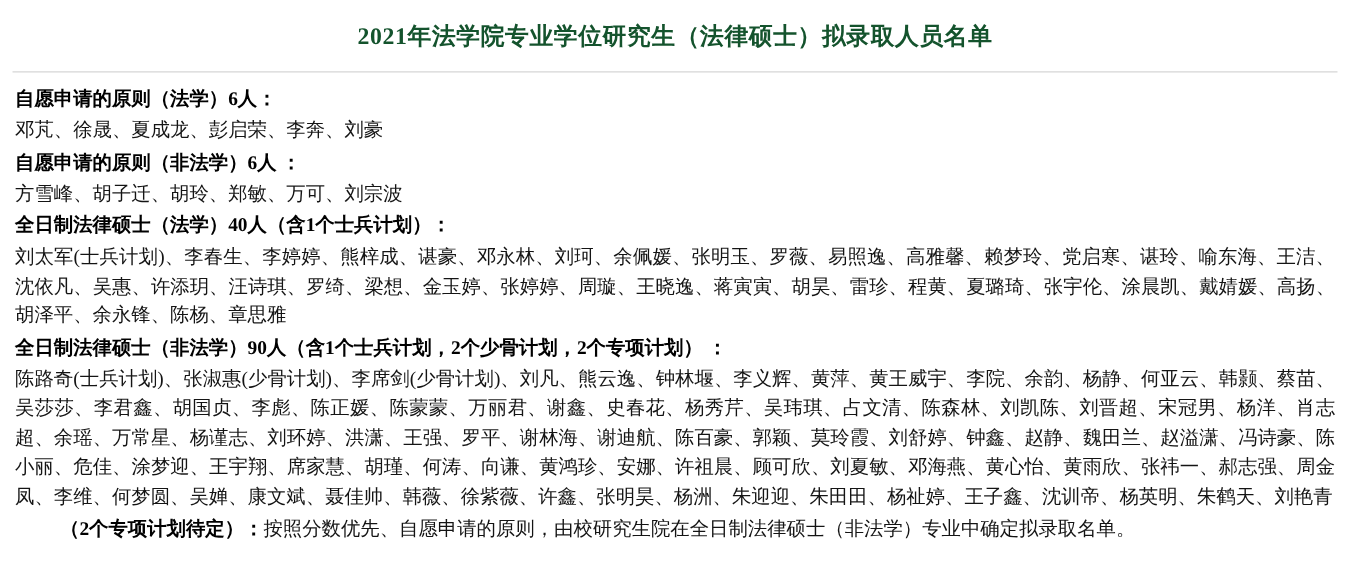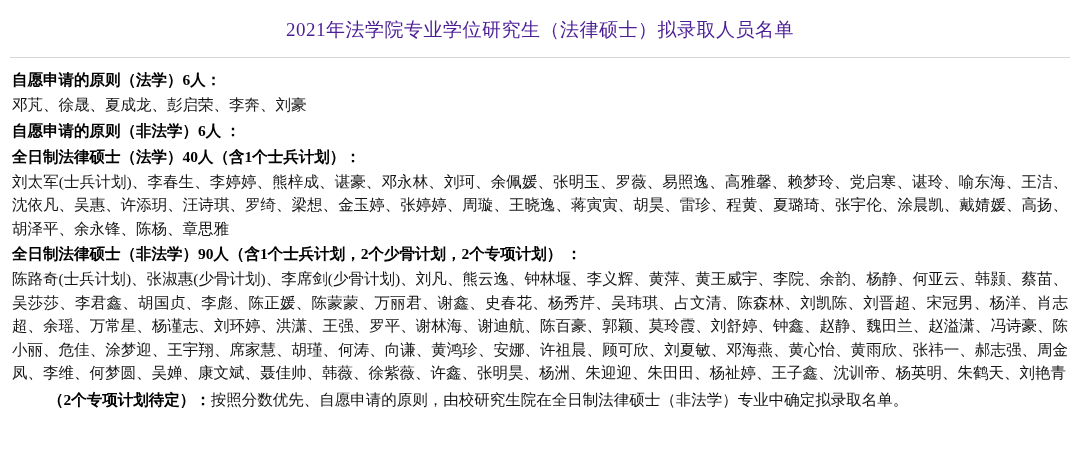--- a/index.html
+++ b/index.html
@@ -16,27 +16,27 @@
   }
   .page {
     width: 1080px;
     height: 461px;
     box-sizing: border-box;
     padding: 0 10px;
     position: relative;
   }
   .doc-title {
     text-align: center;
-    font-weight: normal;
+    font-weight: bold;
     font-size: 19px;
     letter-spacing: 0.5px;
     margin: 16px 0 0 0;
     padding: 0 30px;
     line-height: 28px;
-    color: #4c1d95;
+    color: #14532d;
   }
   .rule {
     border: none;
     border-top: 1px solid #d6d6d6;
     margin: 13px 0 0 0;
   }
   .body-block {
     padding: 0 2px;
   }
   .sec {
@@ -81,20 +81,21 @@
 
   <div class="body-block">
 
     <div class="sec first-sec">
       <div class="sec-head">自愿申请的原则（法学）6人：</div>
       <div class="sec-body">邓芃、徐晟、夏成龙、彭启荣、李奔、刘豪</div>
     </div>
 
     <div class="sec">
       <div class="sec-head">自愿申请的原则（非法学）6人 ：</div>
+      <div class="sec-body">方雪峰、胡子迁、胡玲、郑敏、万可、刘宗波</div>
     </div>
 
     <div class="sec">
       <div class="sec-head">全日制法律硕士（法学）40人（含1个士兵计划）：</div>
       <div class="sec-body">刘太军(士兵计划)、李春生、李婷婷、熊梓成、谌豪、邓永林、刘珂、余佩媛、张明玉、罗薇、易照逸、高雅馨、赖梦玲、党启寒、谌玲、喻东海、王洁、沈依凡、吴惠、许添玥、汪诗琪、罗绮、梁想、金玉婷、张婷婷、周璇、王晓逸、蒋寅寅、胡昊、雷珍、程黄、夏璐琦、张宇伦、涂晨凯、戴婧媛、高扬、胡泽平、余永锋、陈杨、章思雅</div>
     </div>
 
     <div class="sec">
       <div class="sec-head">全日制法律硕士（非法学）90人（含1个士兵计划，2个少骨计划，2个专项计划） ：</div>
       <div class="sec-body">陈路奇(士兵计划)、张淑惠(少骨计划)、李席剑(少骨计划)、刘凡、熊云逸、钟林堰、李义辉、黄萍、黄王威宇、李院、余韵、杨静、何亚云、韩颢、蔡苗、吴莎莎、李君鑫、胡国贞、李彪、陈正媛、陈蒙蒙、万丽君、谢鑫、史春花、杨秀芹、吴玮琪、占文清、陈森林、刘凯陈、刘晋超、宋冠男、杨洋、肖志超、余瑶、万常星、杨谨志、刘环婷、洪潇、王强、罗平、谢林海、谢迪航、陈百豪、郭颖、莫玲霞、刘舒婷、钟鑫、赵静、魏田兰、赵溢潇、冯诗豪、陈小丽、危佳、涂梦迎、王宇翔、席家慧、胡瑾、何涛、向谦、黄鸿珍、安娜、许祖晨、顾可欣、刘夏敏、邓海燕、黄心怡、黄雨欣、张祎一、郝志强、周金凤、李维、何梦圆、吴婵、康文斌、聂佳帅、韩薇、徐紫薇、许鑫、张明昊、杨洲、朱迎迎、朱田田、杨祉婷、王子鑫、沈训帝、杨英明、朱鹤天、刘艳青</div>

